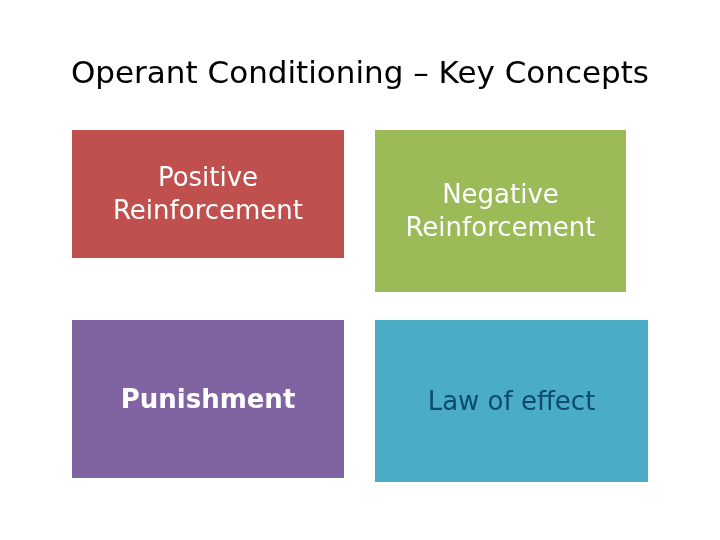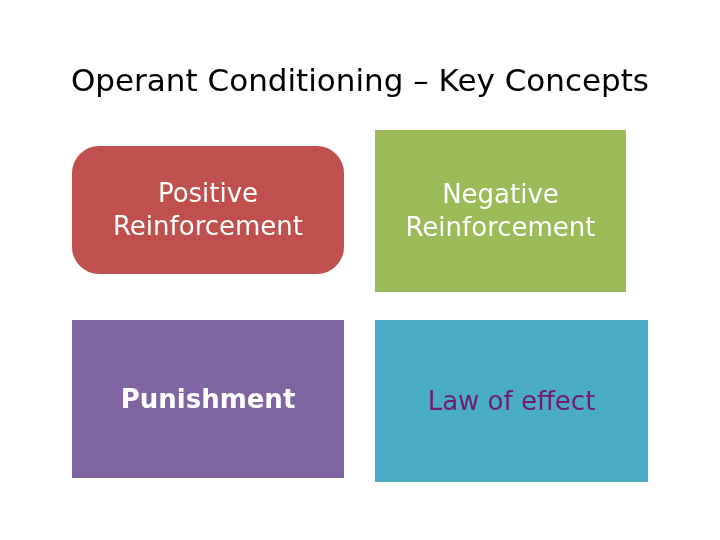--- a/index.html
+++ b/index.html
@@ -15,21 +15,21 @@
   }
   .slide {
     position: relative;
     width: 720px;
     height: 540px;
     background: #ffffff;
   }
   .slide-title {
     position: absolute;
     left: 0;
-    top: 60px;
+    top: 52px;
     width: 720px;
     text-align: center;
     font-size: 31px;
     line-height: 40px;
     color: #000000;
     font-family: "DejaVu Sans", sans-serif;
     font-weight: normal;
     letter-spacing: 0px;
     white-space: nowrap;
   }
@@ -47,21 +47,21 @@
     justify-content: center;
     text-align: center;
     color: #ffffff;
     font-size: 26px;
     line-height: 33px;
     font-family: "DejaVu Sans", sans-serif;
     font-weight: normal;
     box-sizing: border-box;
     padding: 4px 8px;
   }
-  .cell-0 { left: 0px;   top: 16px;   width: 272px; height: 128px; border-radius: 27px; }
+  .cell-0 { left: 0px;   top: 0px;   width: 272px; height: 128px; }
   .cell-1 { left: 303px; top: 0px;   width: 251px; height: 162px; }
   .cell-2 { left: 0px;   top: 190px; width: 272px; height: 158px; font-weight: bold; }
   .cell-3 { left: 303px; top: 190px; width: 273px; height: 162px; }
   .cell-text {
     display: block;
     white-space: pre-line;
   }
 </style>
 </head>
 <body>
@@ -79,18 +79,18 @@
 
     <div class="cell cell-1" style="background-color: rgb(155, 187, 89); color: rgb(255, 255, 255);">
       <span class="cell-text">Negative
 Reinforcement</span>
     </div>
 
     <div class="cell cell-2" style="background-color: rgb(128, 100, 162); color: rgb(255, 255, 255);">
       <span class="cell-text">Punishment</span>
     </div>
 
-    <div class="cell cell-3" style="background-color: rgb(75, 172, 198); color: #701a75;">
+    <div class="cell cell-3" style="background-color: rgb(75, 172, 198); color: #0c4a6e;">
       <span class="cell-text">Law of effect</span>
     </div>
 
   </div>
 </div>
 
 </body></html>

